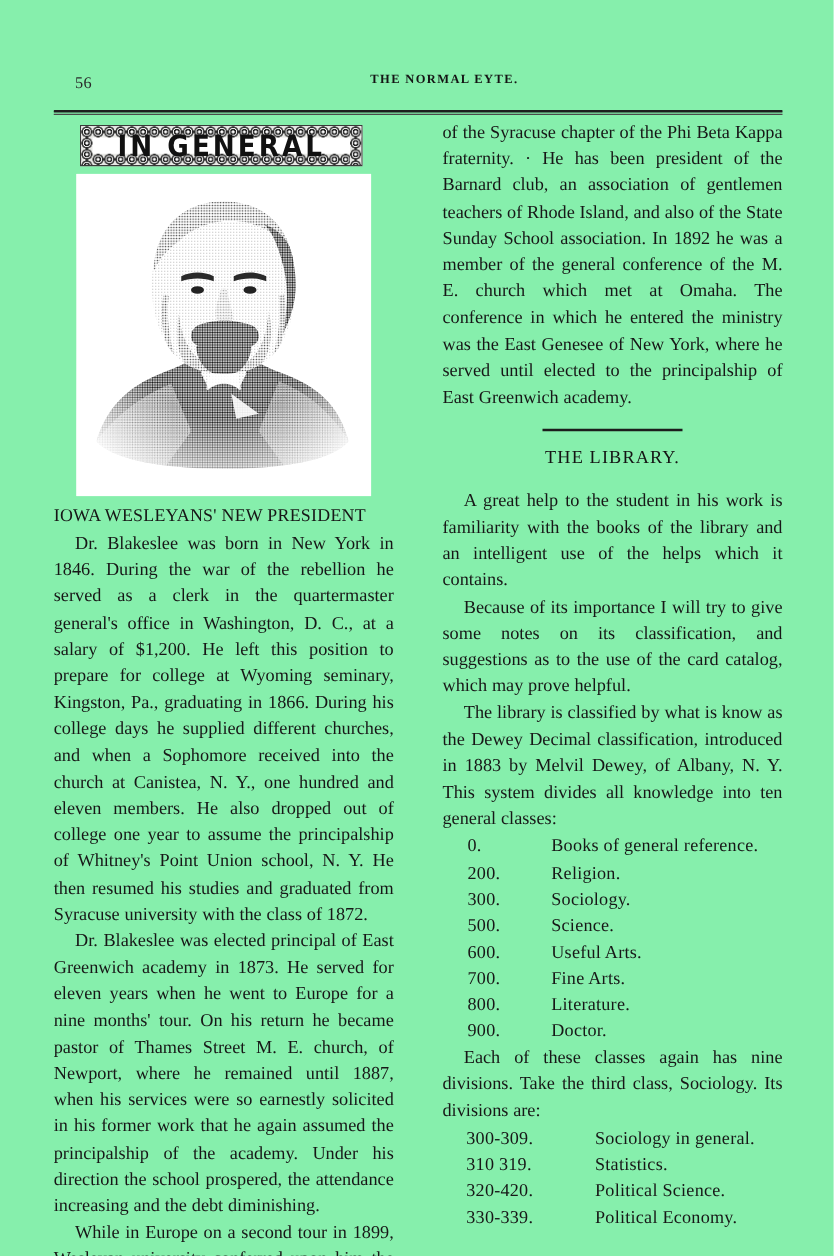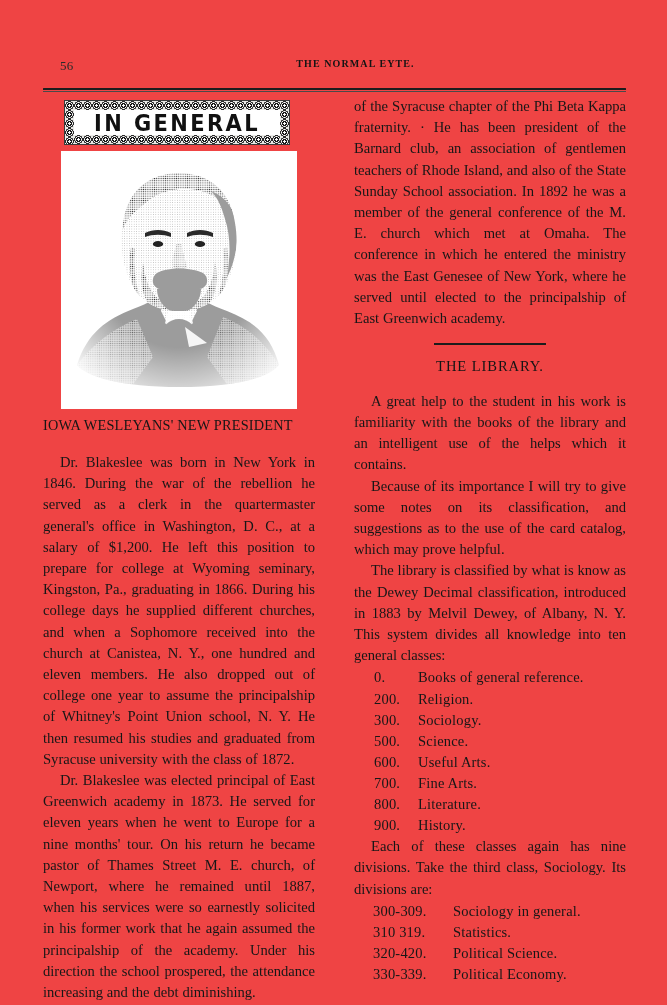--- a/index.html
+++ b/index.html
@@ -7,21 +7,21 @@
     padding: 0;
     background: #ffffff;
   }
   body {
     font-family: "Liberation Serif", "DejaVu Serif", serif;
   }
   .page {
     position: relative;
     width: 667px;
     height: 1005px;
-    background: #ef4444;
+    background: #86efac;
     overflow: hidden;
     box-sizing: border-box;
   }
   
   .masthead {
     position: absolute;
     left: 0; right: 0;
     top: 58px;
     height: 28px;
   }
@@ -76,21 +76,21 @@
     height: 100%;
   }
   .col-left  { left: 0; }
   .col-right { left: 311px; }
 
   
   .banner {
     position: relative;
     margin: 4px 0 0 21px;
     width: 226px;
-    height: 45px;
+    height: 33px;
     background: #ffffff;
     box-sizing: border-box;
   }
   .banner-frame {
     position: absolute;
     inset: 0;
     border: 1px solid #3a3a3a;
     box-sizing: border-box;
   }
   .banner-orn {
@@ -153,21 +153,21 @@
     margin: 0;
     text-align: justify;
     text-indent: 17px;
     font-size: 14.6px;
     line-height: 21.2px;
     color: #171717;
     word-spacing: .2px;
     -webkit-hyphens: none;
     hyphens: none;
   }
-  p.body.first { margin-top: 18px; }
+  p.body.first { margin-top: 3px; }
   .col-right p.body.lead { text-indent: 0; }
 
   .sec-rule {
     width: 112px;
     height: 1.6px;
     background: #1c1c1c;
     margin: 14px auto 13px auto;
   }
   .sec-head {
     text-align: center;
@@ -195,21 +195,21 @@
     width: 44px;
     flex: none;
   }
   ul.dewey.divisions li { padding-left: 19px; }
   ul.dewey.divisions .num {
     display: inline-block;
     width: 80px;
     flex: none;
   }
   .num { letter-spacing: .2px; }
-  .lbl { letter-spacing: .2px; }
+  .lbl { letter-spacing: .2px; margin-left: 23px; }
 </style>
 </head>
 <body>
 
 <div class="page">
 
   <div class="masthead">
     <div class="folio">56</div>
     <div class="masthead-title">THE NORMAL EYTE.</div>
   </div>
@@ -355,21 +355,21 @@
           <li>
             <span class="num">700.</span>
             <span class="lbl">Fine Arts.</span>
           </li>
           <li>
             <span class="num">800.</span>
             <span class="lbl">Literature.</span>
           </li>
           <li>
             <span class="num">900.</span>
-            <span class="lbl">History.</span>
+            <span class="lbl">Doctor.</span>
           </li>
         </ul>
 
       <p class="body">Each of these classes again has nine divisions. Take the third class, Sociology. Its divisions are:</p>
 
       <ul class="dewey divisions">
           <li>
             <span class="num">300-309.</span>
             <span class="lbl">Sociology in general.</span>
           </li>

